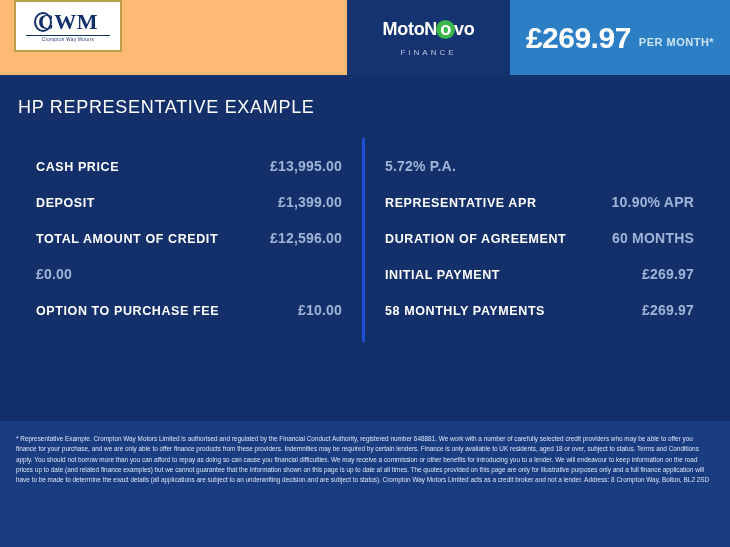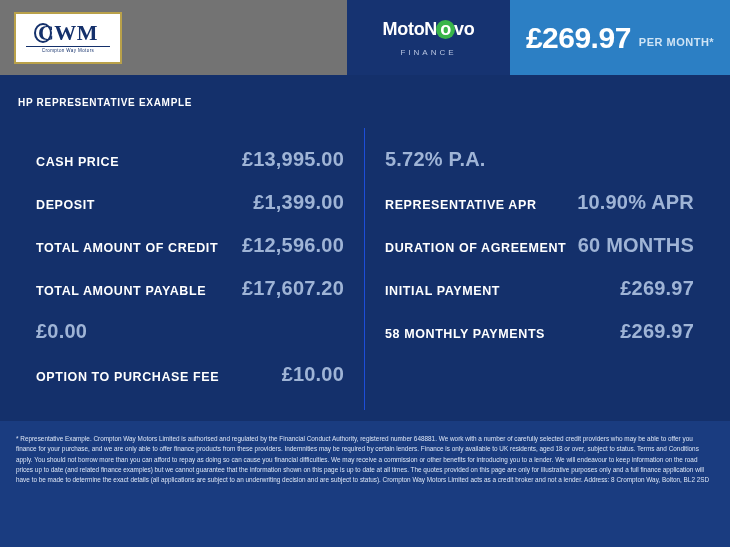--- a/index.html
+++ b/index.html
@@ -18,23 +18,22 @@
   }
 
   
   .header {
     display: flex;
     height: 75px;
     width: 100%;
   }
   .logo-cell {
     width: 347px;
-    background: #737373;
-    display: flex;
-    align-items: center;
+    background: #fdba74;
+    display: flex;
     padding-left: 14px;
   }
   .logo-box {
     width: 108px;
     height: 52px;
     background: #ffffff;
     border: 2px solid #b9a14a;
     display: flex;
     flex-direction: column;
     align-items: center;
@@ -137,53 +136,53 @@
     font-size: 11px;
     font-weight: bold;
     color: #cfe4f5;
     letter-spacing: 0.5px;
     padding-top: 8px;
   }
 
   
   .title {
     padding: 22px 0 0 18px;
-    font-size: 10px;
-    font-weight: bold;
+    font-size: 18px;
+    font-weight: normal;
     letter-spacing: 0.7px;
     color: #ffffff;
   }
 
   
   .tables {
     display: flex;
     margin-top: 20px;
     padding: 0 16px;
     gap: 0;
   }
   .col {
     width: 50%;
     padding: 10px 12px 14px 12px;
   }
-  .col.left { border-right: 1px solid #1d4ed8; }
+  .col.left { border-right: 3px solid #1d4ed8; }
   .row {
     display: flex;
     justify-content: space-between;
     align-items: baseline;
     padding: 10px 8px;
   }
   .row .label {
     font-size: 12.5px;
     font-weight: bold;
     letter-spacing: 0.6px;
     color: #ffffff;
     text-transform: uppercase;
   }
   .row .value {
-    font-size: 20px;
+    font-size: 14px;
     font-weight: bold;
     color: #9fb4d6;
     letter-spacing: 0.2px;
     white-space: nowrap;
   }
 
   
   .footer {
     position: absolute;
     left: 0;
@@ -248,24 +247,20 @@
       </div>
       <div class="row">
         <span class="label">DEPOSIT</span>
         <span class="value">£1,399.00</span>
       </div>
       <div class="row">
         <span class="label">TOTAL AMOUNT OF CREDIT</span>
         <span class="value">£12,596.00</span>
       </div>
       <div class="row">
-        <span class="label">TOTAL AMOUNT PAYABLE</span>
-        <span class="value">£17,607.20</span>
-      </div>
-      <div class="row">
         <span class="value">£0.00</span>
       </div>
       <div class="row">
         <span class="label">OPTION TO PURCHASE FEE</span>
         <span class="value">£10.00</span>
       </div>
     </div>
 
     <div class="col right">
       <div class="row">

